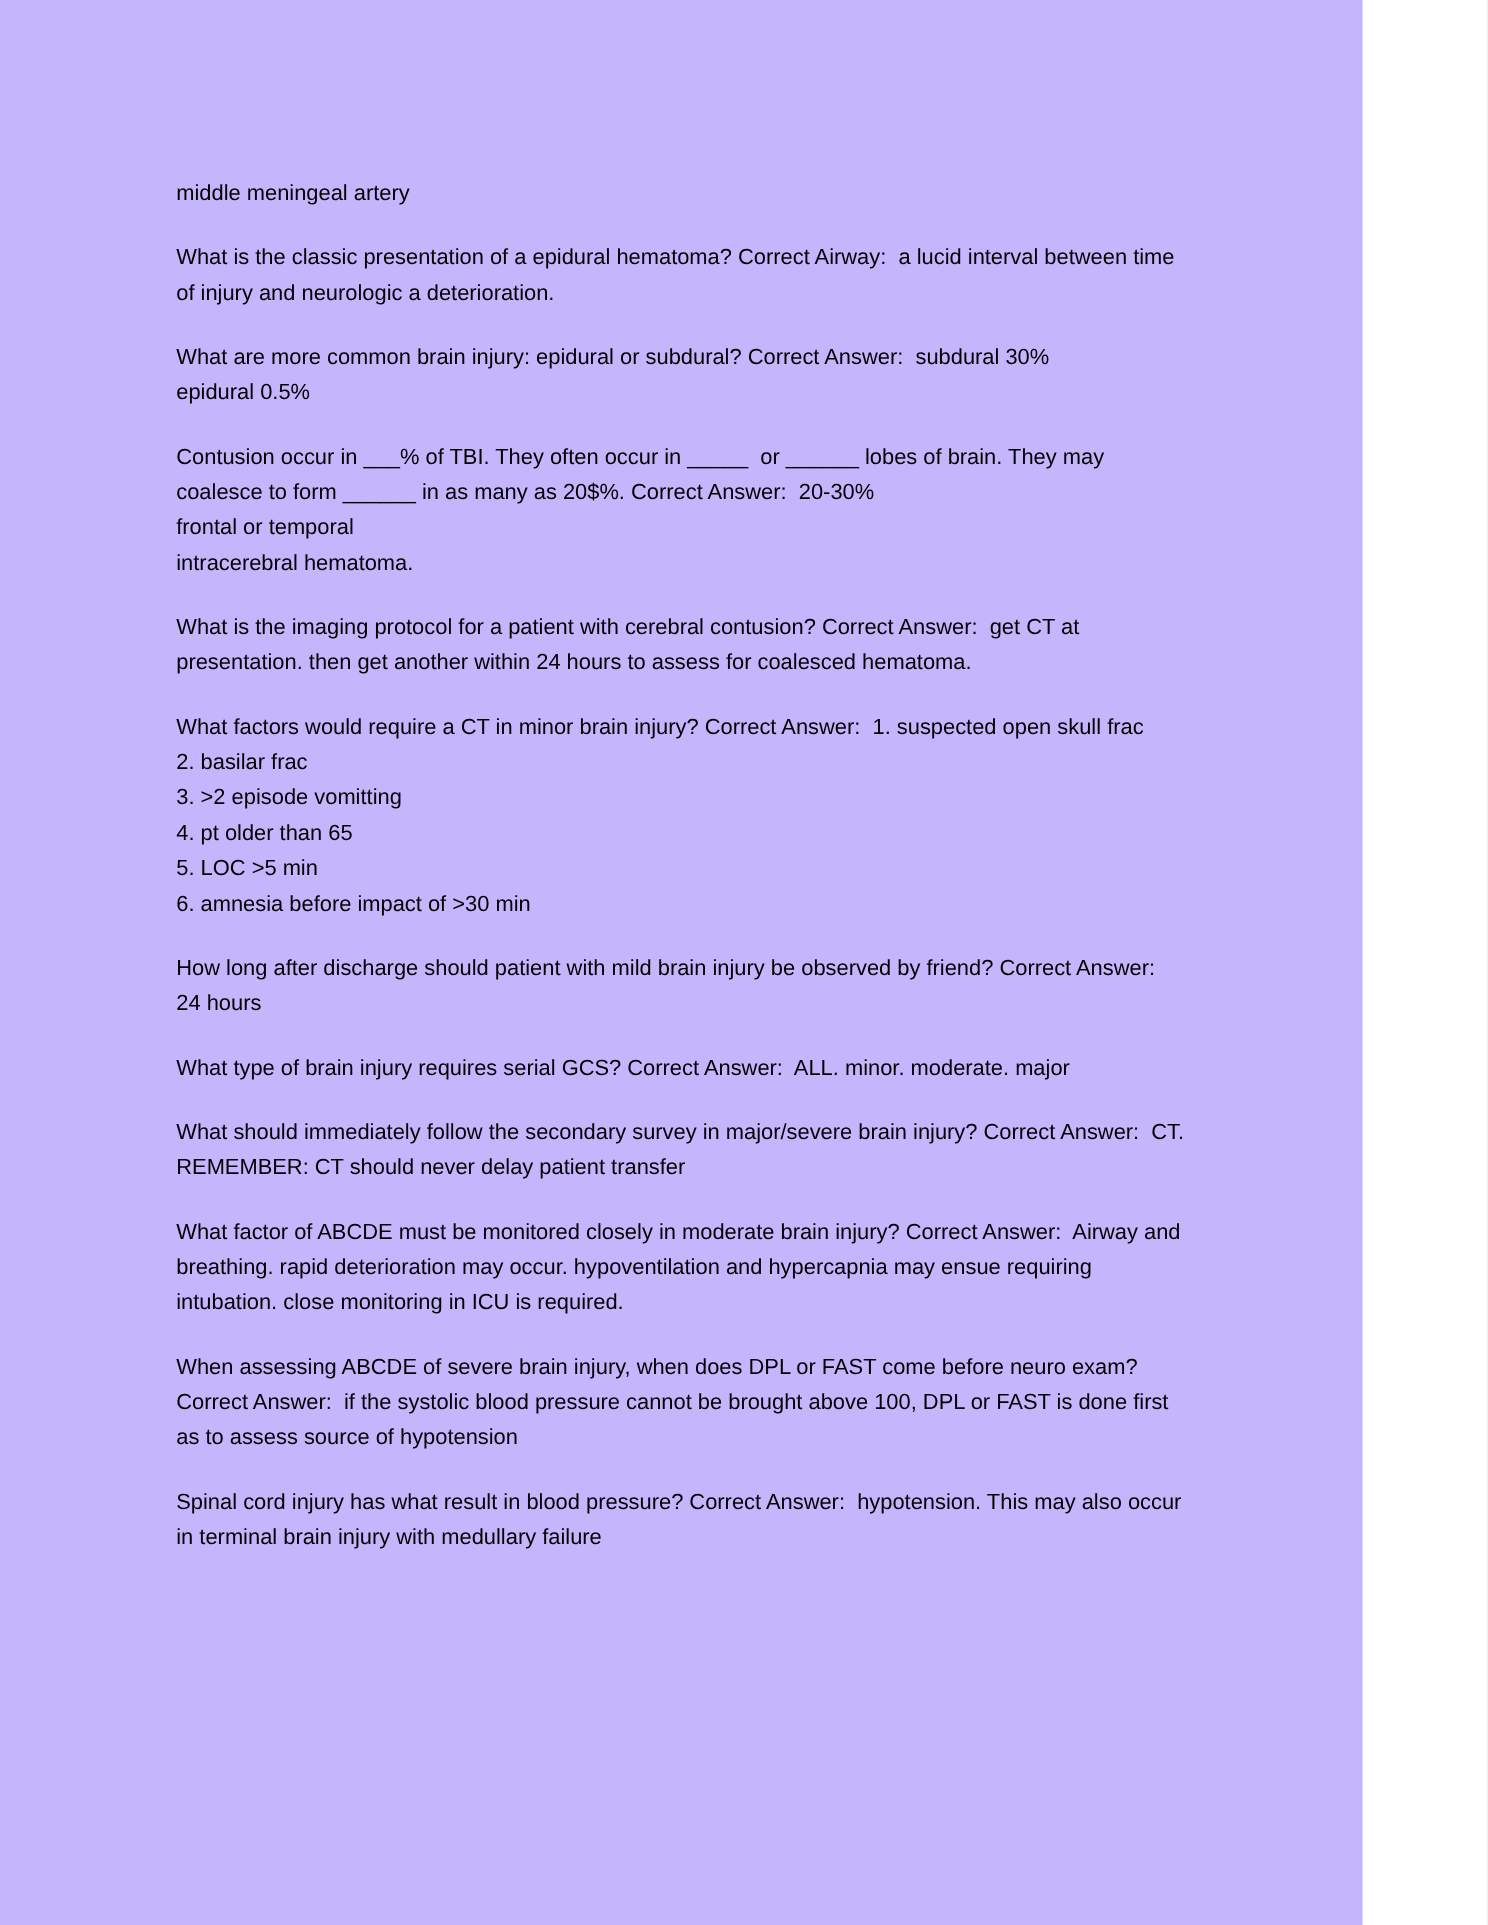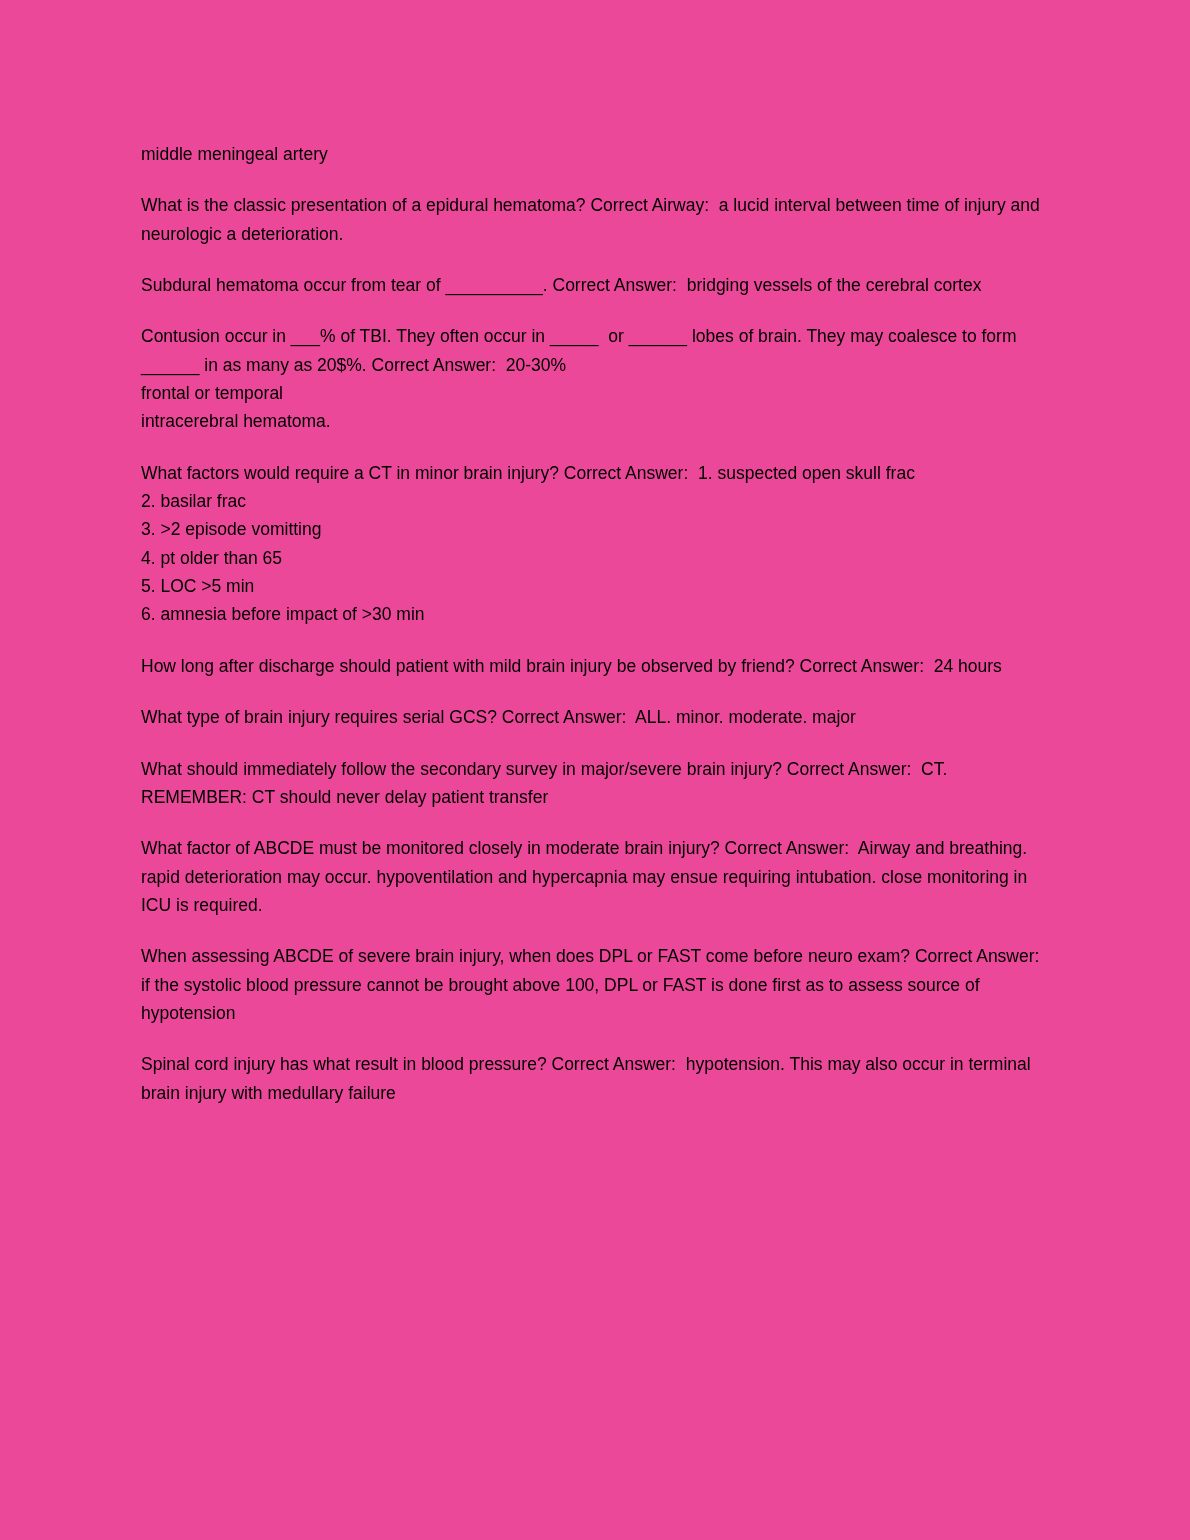--- a/index.html
+++ b/index.html
@@ -4,23 +4,23 @@
 <style>
   html, body {
     margin: 0;
     padding: 0;
     background: #ffffff;
   }
   body {
     font-family: "Liberation Serif", serif;
   }
   .page {
-    width: 1190px;
+    width: 1090px;
     height: 1540px;
-    background: #ec4899;
+    background: #c4b5fd;
     position: relative;
     box-sizing: border-box;
     padding: 140px 140px 60px 141px;
     overflow: hidden;
   }
   .doc-body {
     font-family: "Liberation Sans", sans-serif;
     font-size: 17.5px;
     line-height: 1.62;
     color: #000000;
@@ -34,24 +34,26 @@
     margin-bottom: 17px;
   }
 </style>
 </head>
 <body>
 
 <div class="page">
   <div class="doc-body">
     <p class="para">middle meningeal artery</p>
     <p class="para">What is the classic presentation of a epidural hematoma? Correct Airway:  a lucid interval between time of injury and neurologic a deterioration.</p>
-    <p class="para">Subdural hematoma occur from tear of __________. Correct Answer:  bridging vessels of the cerebral cortex</p>
+    <p class="para">What are more common brain injury: epidural or subdural? Correct Answer:  subdural 30%
+epidural 0.5%</p>
     <p class="para">Contusion occur in ___% of TBI. They often occur in _____  or ______ lobes of brain. They may coalesce to form ______ in as many as 20$%. Correct Answer:  20-30%
 frontal or temporal
 intracerebral hematoma.</p>
+    <p class="para">What is the imaging protocol for a patient with cerebral contusion? Correct Answer:  get CT at presentation. then get another within 24 hours to assess for coalesced hematoma.</p>
     <p class="para">What factors would require a CT in minor brain injury? Correct Answer:  1. suspected open skull frac
 2. basilar frac
 3. &gt;2 episode vomitting
 4. pt older than 65
 5. LOC &gt;5 min
 6. amnesia before impact of &gt;30 min</p>
     <p class="para">How long after discharge should patient with mild brain injury be observed by friend? Correct Answer:  24 hours</p>
     <p class="para">What type of brain injury requires serial GCS? Correct Answer:  ALL. minor. moderate. major</p>
     <p class="para">What should immediately follow the secondary survey in major/severe brain injury? Correct Answer:  CT.
 REMEMBER: CT should never delay patient transfer</p>

